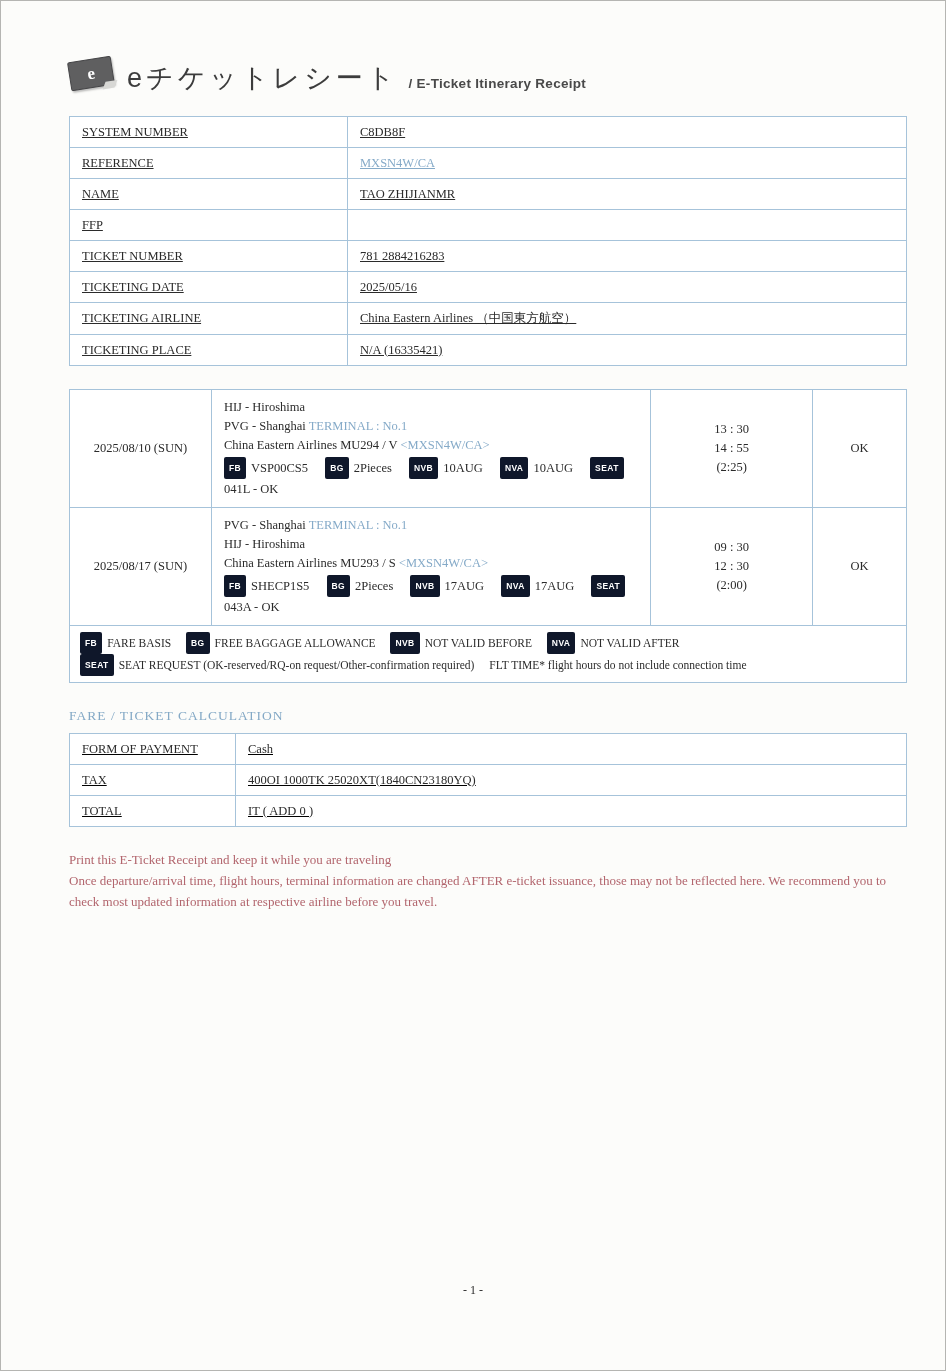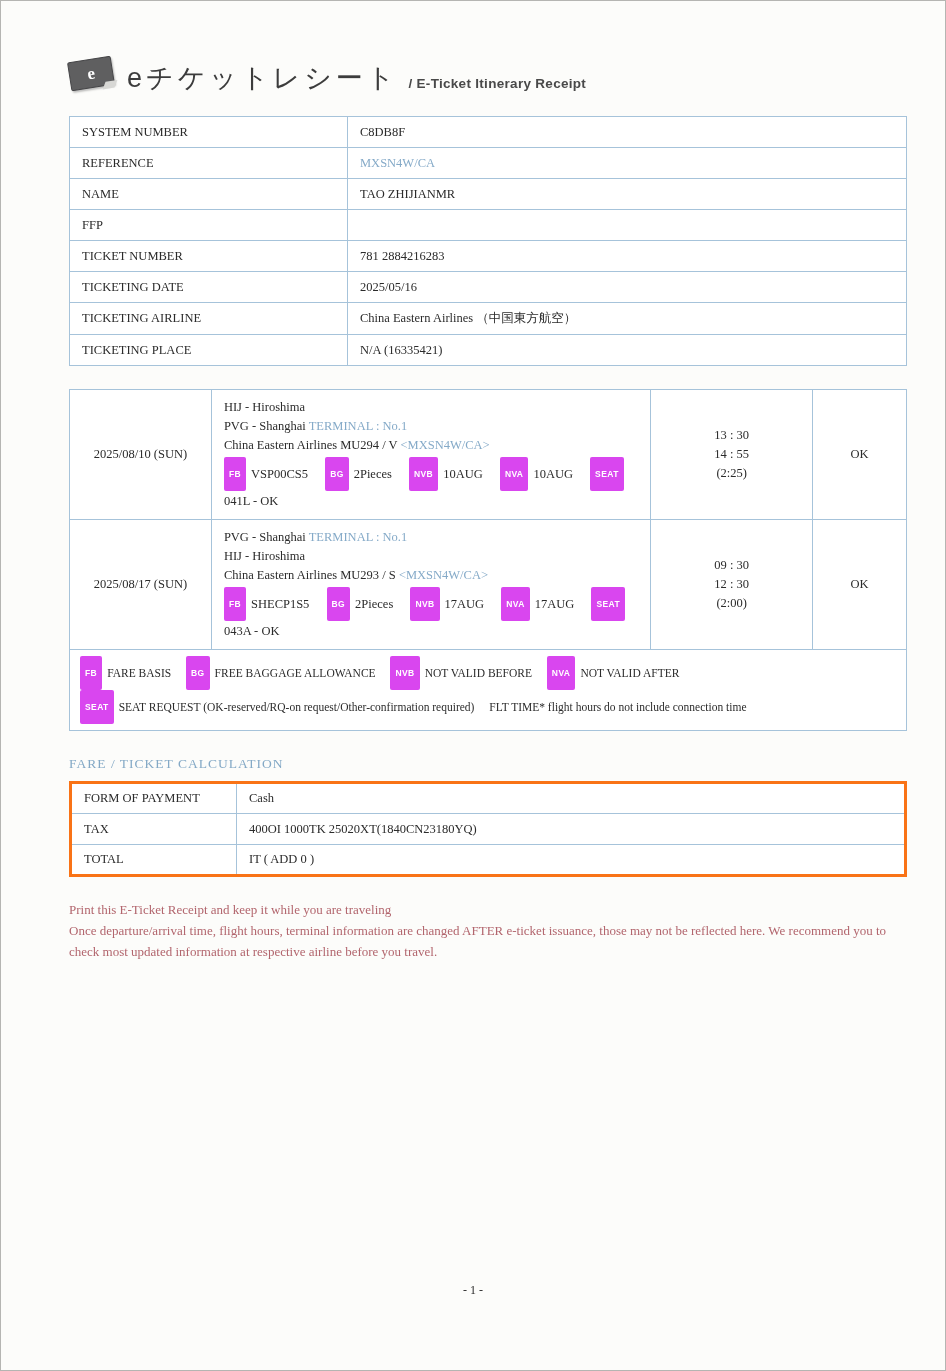--- a/index.html
+++ b/index.html
@@ -23,44 +23,44 @@
     background:#d8d8d5; transform:skewX(-30deg); }
   .logo span { color:#fff; font:bold 17px "Liberation Serif",serif; }
   .title-jp { font:500 27px "Liberation Sans", sans-serif; color:#3c3c3c; letter-spacing:4px; }
   .title-en { font:bold 13.5px "Liberation Sans", sans-serif; color:#494949; margin:0 0 5px 10px; letter-spacing:.3px; }
 
   
   table { border-collapse:collapse; width:838px; background:#fff; }
   td { border:1px solid #a6c3da; font-size:12.5px; color:#2b2b2b; padding:7px 12px; vertical-align:middle; }
   .info-table { border:1px solid #8fb2cc; }
   .info-table td.label { width:278px; }
-  .info-table td { height:31px; }
+  .info-table td { height:31px;text-decoration:underline; }
   .blue { color:#85aac8; }
 
   
   .flight-table { margin-top:23px; border:1px solid #8fb2cc; }
   .flight-table td.head { text-align:center; height:31px; font-size:12.5px; padding:6px 4px; }
   .flight-table td.date-cell { text-align:center; width:142px; }
   .flight-table td.city-cell { width:440px; padding:8px 12px; }
   .flight-table td.time-cell { width:162px; text-align:center; line-height:19px; }
   .flight-table td.status-cell { width:94px; text-align:center; }
   .city-line { line-height:19px; }
   .badge-line { margin-top:2px; line-height:20px; }
   .badge {
-    display:inline-block; background:#d946ef; color:#fff;
+    display:inline-block; background:#0f172a; color:#fff;
     font:bold 8.5px "Liberation Sans", sans-serif; letter-spacing:.4px;
-    padding:12px 5px; border-radius:2px; vertical-align:1px; margin-right:5px;
+    padding:6px 5px; border-radius:2px; vertical-align:1px; margin-right:5px;
   }
   .bval { margin-right:14px; }
   .legend-cell { padding:6px 10px !important; font-size:11.5px; line-height:20px; }
   .legend-item { margin-right:12px; }
 
   
   .section-heading { margin:25px 0 9px; font-size:13.5px; color:#84a9c6; letter-spacing:1px; }
-  .fare-table { border:3px solid #f97316; }
+  .fare-table { border:1px solid #f97316;text-decoration:underline; }
   .fare-table td.label { width:166px; }
   .fare-table td { height:31px; }
 
   
   .notes { margin-top:22px; width:838px; }
   .notes p { font-size:13px; color:#b2656d; line-height:21px; }
 
   .page-number {
     position:absolute; left:0; right:0; bottom:72px; text-align:center;
     font-size:12px; color:#2b2b2b;

